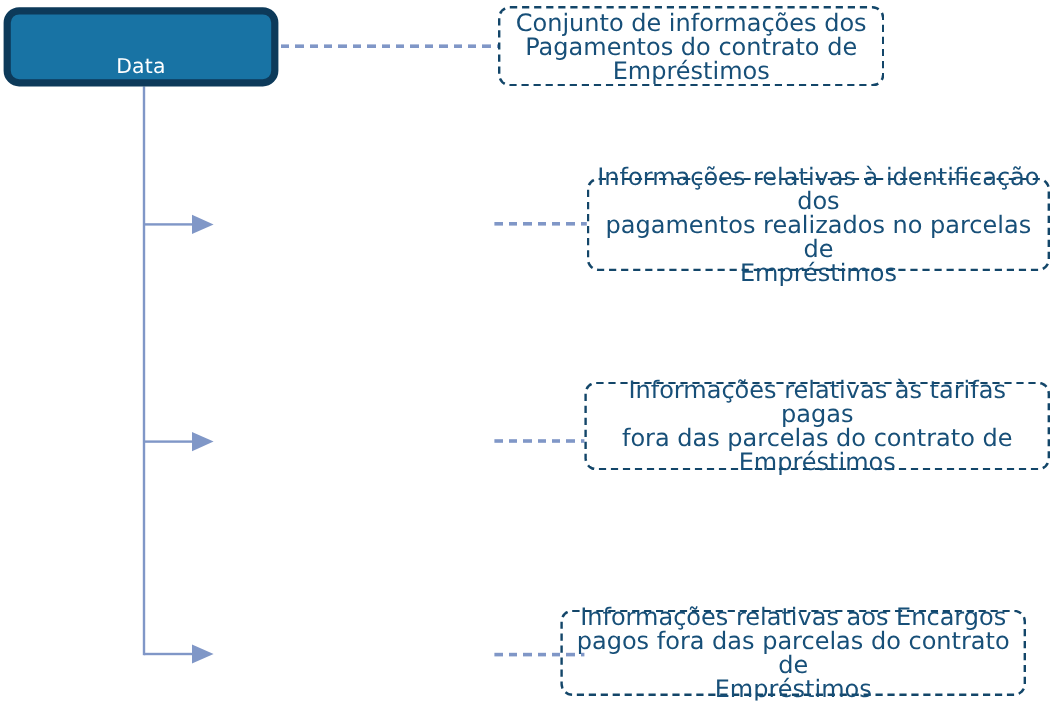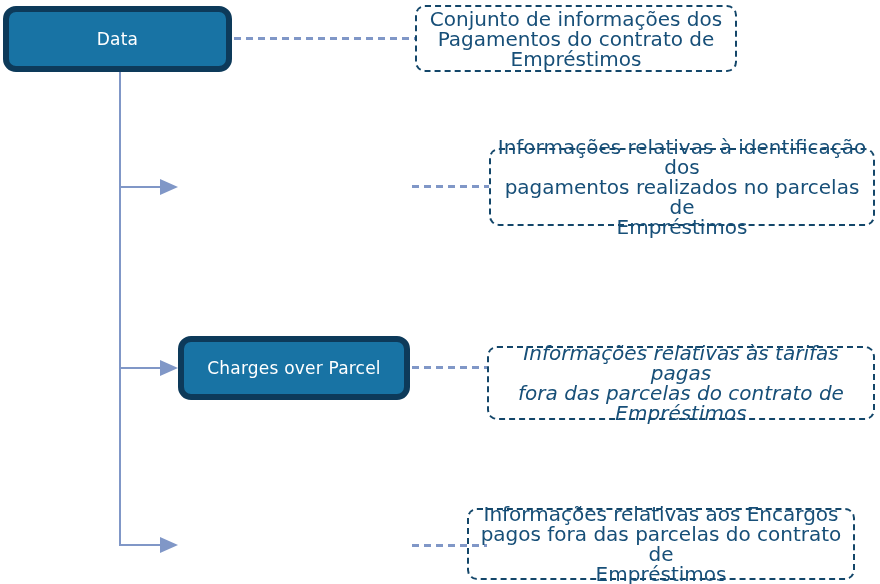--- a/index.html
+++ b/index.html
@@ -18,21 +18,21 @@
     background:#ffffff;
     overflow:hidden;
     font-family:"DejaVu Sans","Liberation Sans",sans-serif;
   }
   .node{
     position:absolute;
     background:var(--node-fill);
     border:6px solid var(--node-border);
     border-radius:13px;
     color:var(--node-text);
-    display:flex;align-items:center;justify-content:center;
+    display:flex;align-items:flex-end;justify-content:center;
     font-size:17px;
     letter-spacing:0.2px;
   }
   .node-root{left:3px;top:6px;width:229px;height:66px;}
   .node-releases{left:178px;top:155px;width:232px;height:64px;}
   .node-charges{left:178px;top:336px;width:232px;height:64px;}
   .node-taxes{left:178px;top:513px;width:232px;height:64px;}
 
   .note{
     position:absolute;
@@ -40,21 +40,21 @@
     border-radius:10px;
     color:var(--note-text);
     display:flex;align-items:center;justify-content:center;
     text-align:center;
     font-size:20px;line-height:20px;
     white-space:pre-line;
     padding:2px 6px;
   }
   .note-1{left:415px;top:5px;width:322px;height:67px;}
   .note-2{left:489px;top:148px;width:386px;height:78px;}
-  .note-3{left:487px;top:346px;width:388px;height:74px;font-style:italic;}
+  .note-3{left:487px;top:318px;width:388px;height:74px;}
   .note-4{left:467px;top:508px;width:388px;height:72px;}
 
   .trunk{
     position:absolute;
     left:119px;top:72px;width:2px;height:474px;
     background:var(--connector);
   }
   .branch{
     position:absolute;
     height:2px;width:42px;left:120px;
@@ -96,23 +96,20 @@
   <div class="arrowhead arrow-2"></div>
   <div class="arrowhead arrow-3"></div>
   <div class="dash-link dash-root"></div>
   <div class="dash-link dash-releases"></div>
   <div class="dash-link dash-charges"></div>
   <div class="dash-link dash-taxes"></div>
 
   <div class="node node-root">
     <span>Data</span>
   </div>
-  <div class="node node-charges">
-    <span>Charges over Parcel</span>
-  </div>
 
   <div class="note note-1">
     <span>Conjunto de informações dos
 Pagamentos do contrato de
 Empréstimos</span>
   </div>
   <div class="note note-2">
     <span>Informações relativas à identificação dos
 pagamentos realizados no parcelas de
 Empréstimos</span>

